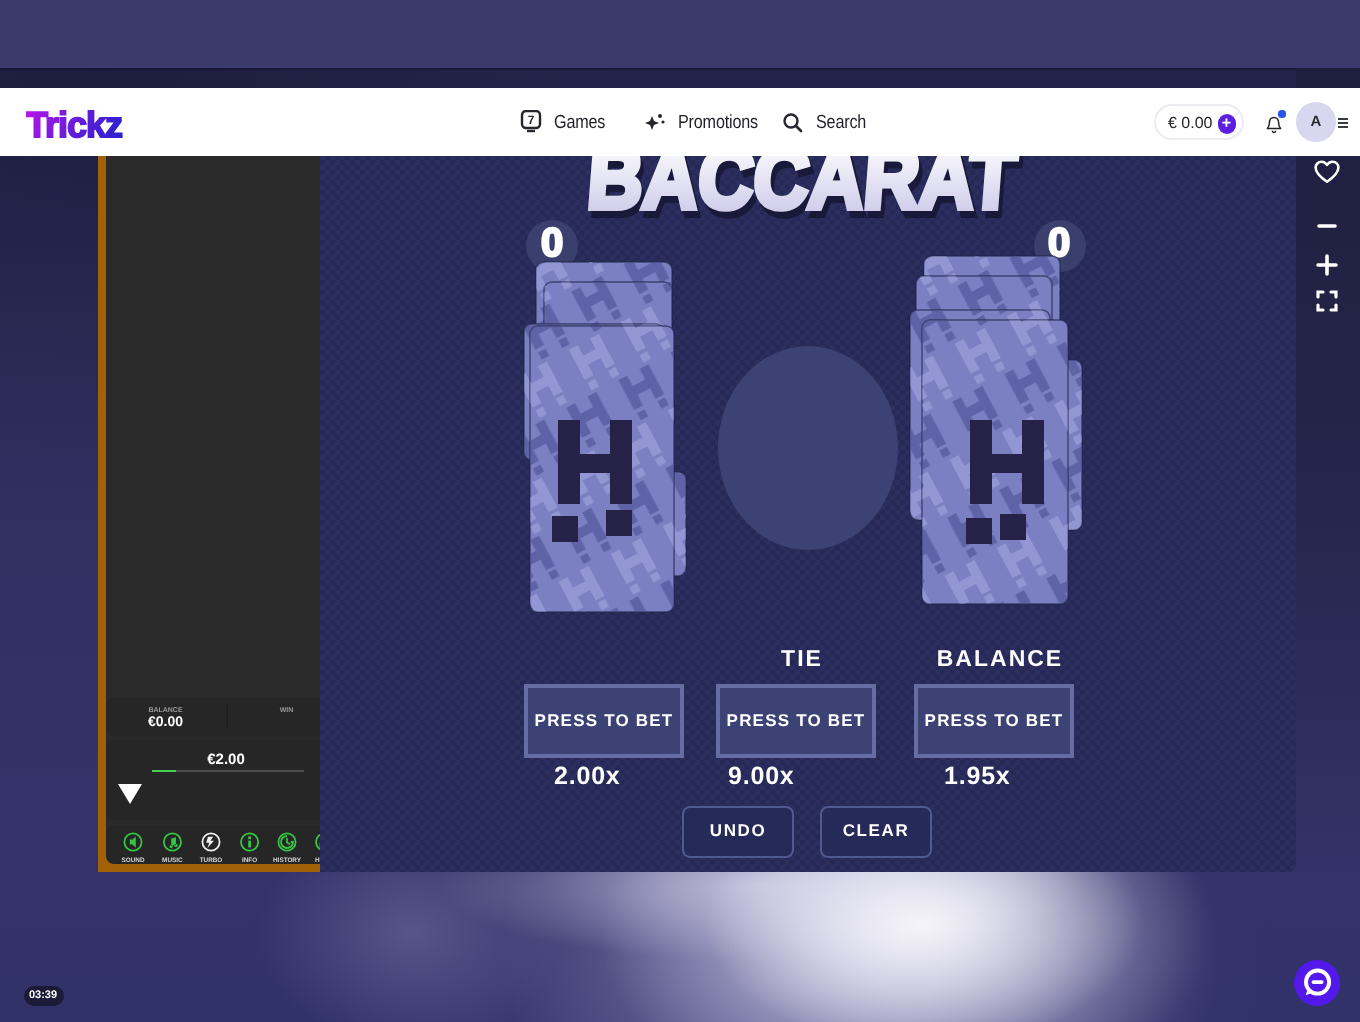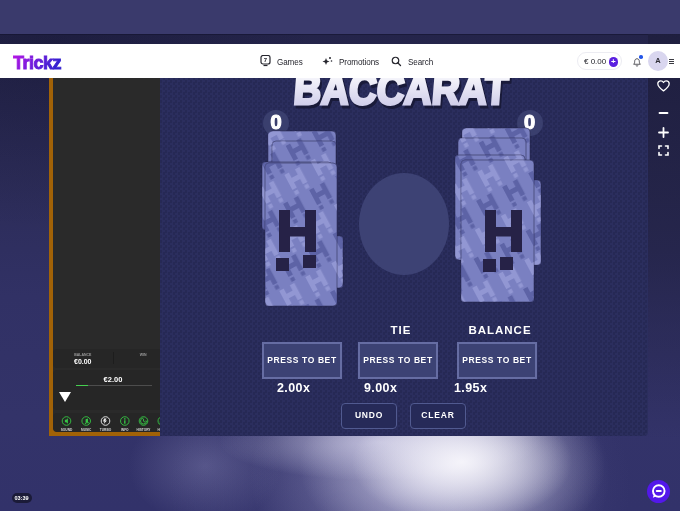--- a/index.html
+++ b/index.html
@@ -223,21 +223,21 @@
             <rect x="47" y="131" width="13" height="13"></rect>
         </g>
       </svg>
       <div class="col-label" style="left:181px;">TIE</div>
       <div class="col-label" style="left:280px;">BALANCE</div>
       <div class="betbtn" style="left:102px;">PRESS TO BET</div>
       <div class="betbtn" style="left:198px;">PRESS TO BET</div>
       <div class="betbtn" style="left:297px;">PRESS TO BET</div>
       <div class="mult" style="left:101px;margin-left:16px;">2.00x</div>
       <div class="mult" style="left:204px;">9.00x</div>
-      <div class="mult" style="left:294px;">1.95x</div>
+      <div class="mult" style="left:312px;">1.95x</div>
       <div class="actbtn" style="left:250px; width:56px;">CLEAR</div>
       <div class="actbtn" style="left:181px; width:56px;">UNDO</div>
     </div>
   </div>
 
   <div id="topband"></div>
   <div id="topline"></div>
 
   <div id="rstrip">
     <svg class="ric" style="top:20px;" width="13" height="13" viewBox="0 0 13 13">

